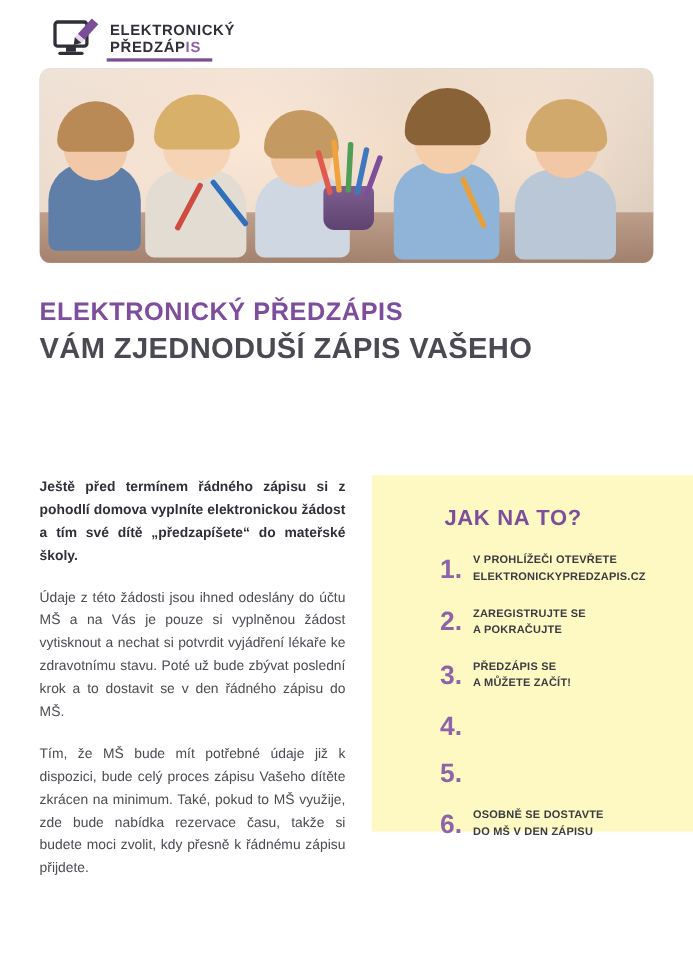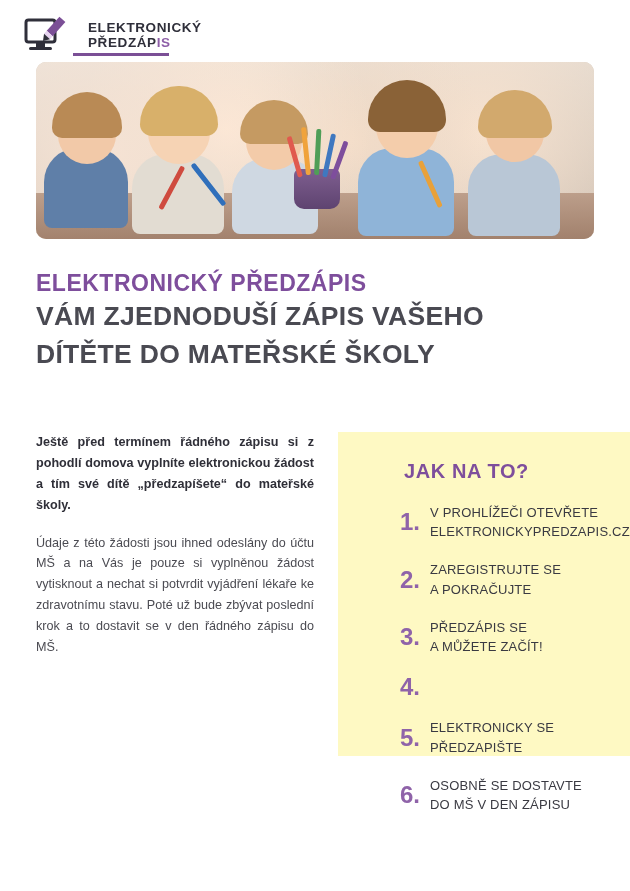--- a/index.html
+++ b/index.html
@@ -13,24 +13,24 @@
     font-family: "Liberation Sans", sans-serif;
     color: #3c3c3c;
     overflow: hidden;
     position: relative;
   }
 
   
   .logo-wrap {
     position: absolute;
     top: 14px;
-    left: 24px;
+    left: 48px;
     display: flex;
     align-items: center;
-    gap: 20px;
+    gap: 8px;
   }
   .logo-icon {
     width: 44px;
     height: 42px;
     position: relative;
     flex: 0 0 auto;
   }
   .logo-text {
     line-height: 1.12;
   }
@@ -179,22 +179,22 @@
   }
   .step-num {
     font-size: 24px;
     font-weight: bold;
     color: #8f63a9;
     width: 30px;
     flex: 0 0 auto;
     line-height: 1;
   }
   .step-text {
-    font-size: 13px;
-    font-weight: normal;
+    font-size: 10px;
+    font-weight: bold;
     line-height: 1.48;
     color: #3a3a42;
     letter-spacing: .2px;
   }
   .step-text span { display: block; }
 </style>
 </head>
 <body>
 
 <div class="logo-wrap">
@@ -248,26 +248,26 @@
   <span class="pencil" style="left:286px;bottom:62px;height:44px;background:#3f78c0;transform:rotate(12deg);"></span>
   <span class="pencil" style="left:294px;bottom:60px;height:40px;background:#7e4e9c;transform:rotate(20deg);"></span>
   <span class="pencil" style="left:186px;bottom:34px;height:52px;background:#2f6fbb;transform:rotate(-38deg);"></span>
   <span class="pencil" style="left:122px;bottom:30px;height:48px;background:#cf4b3f;transform:rotate(28deg);"></span>
   <span class="pencil" style="left:402px;bottom:32px;height:50px;background:#e8a13a;transform:rotate(-24deg);"></span>
 </div>
 
 <div class="headings">
   <h1 class="title-main">ELEKTRONICKÝ PŘEDZÁPIS</h1>
   <p class="title-sub">VÁM ZJEDNODUŠÍ ZÁPIS VAŠEHO</p>
-  <p class="title-sub">DÍTĚTE DO MATEŘSKÉ ŠKOLY</p>
 </div>
 
 <div class="body-col">
   <p class="lead">Ještě před termínem řádného zápisu si z pohodlí domova vyplníte elektronickou žádost a tím své dítě „předzapíšete“ do mateřské školy.</p>
   <p>Údaje z této žádosti jsou ihned odeslány do účtu MŠ a na Vás je pouze si vyplněnou žádost vytisknout a nechat si potvrdit vyjádření lékaře ke zdravotnímu stavu. Poté už bude zbývat poslední krok a to dostavit se v den řádného zápisu do MŠ.</p>
+  <p>Tím, že MŠ bude mít potřebné údaje již k dispozici, bude celý proces zápisu Vašeho dítěte zkrácen na minimum. Také, pokud to MŠ využije, zde bude nabídka rezervace času, takže si budete moci zvolit, kdy přesně k řádnému zápisu přijdete.</p>
 </div>
 
 <aside class="steps-panel">
   <h2 class="steps-title">JAK NA TO?</h2>
   <ul class="steps-list">
     <li class="step">
       <span class="step-num">1.</span>
       <span class="step-text">
         <span>V PROHLÍŽEČI OTEVŘETE</span>
         <span>ELEKTRONICKYPREDZAPIS.CZ</span>
@@ -285,24 +285,20 @@
       <span class="step-text">
         <span>PŘEDZÁPIS SE</span>
         <span>A MŮŽETE ZAČÍT!</span>
       </span>
     </li>
     <li class="step">
       <span class="step-num">4.</span>
     </li>
     <li class="step">
       <span class="step-num">5.</span>
-      <span class="step-text">
-        <span>ELEKTRONICKY SE</span>
-        <span>PŘEDZAPIŠTE</span>
-      </span>
     </li>
     <li class="step">
       <span class="step-num">6.</span>
       <span class="step-text">
         <span>OSOBNĚ SE DOSTAVTE</span>
         <span>DO MŠ V DEN ZÁPISU</span>
       </span>
     </li>
   </ul>
 </aside>

